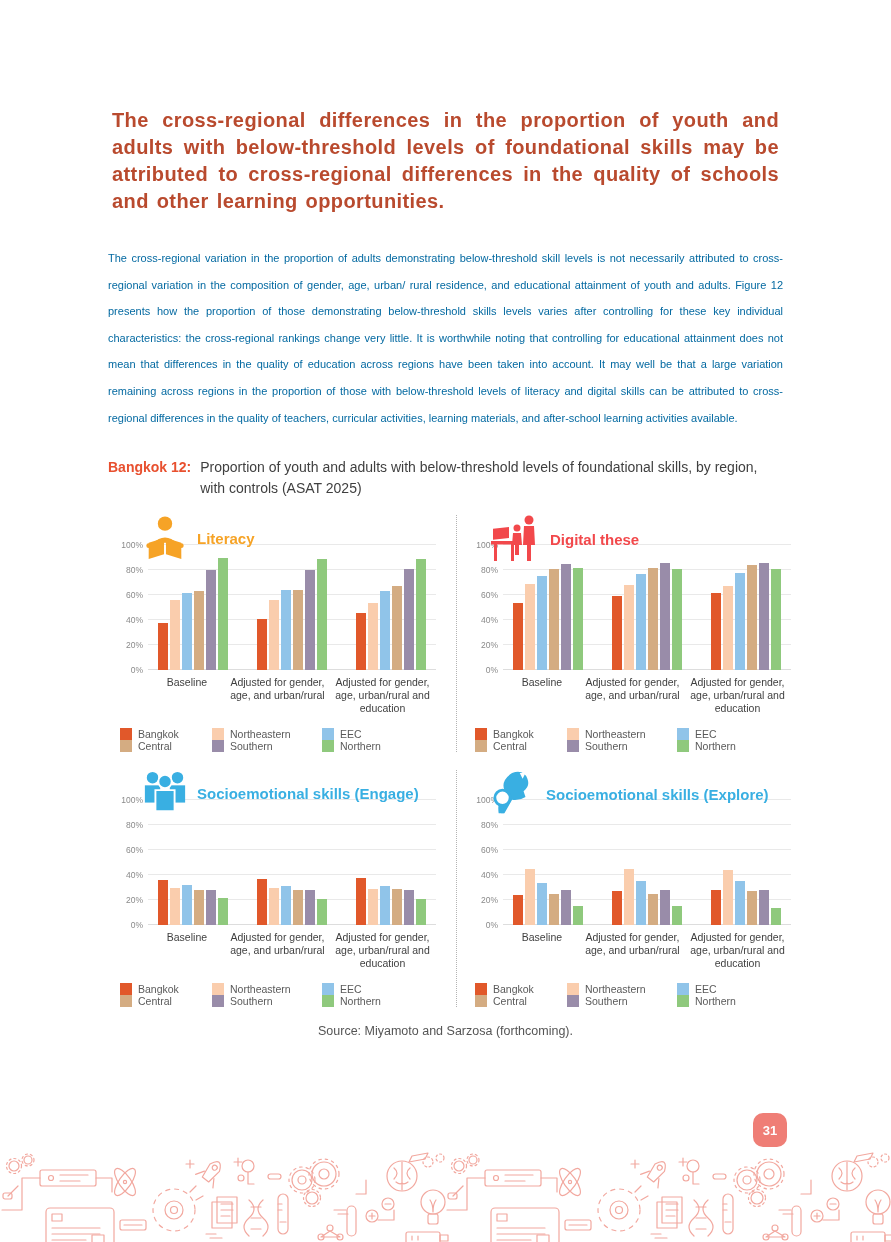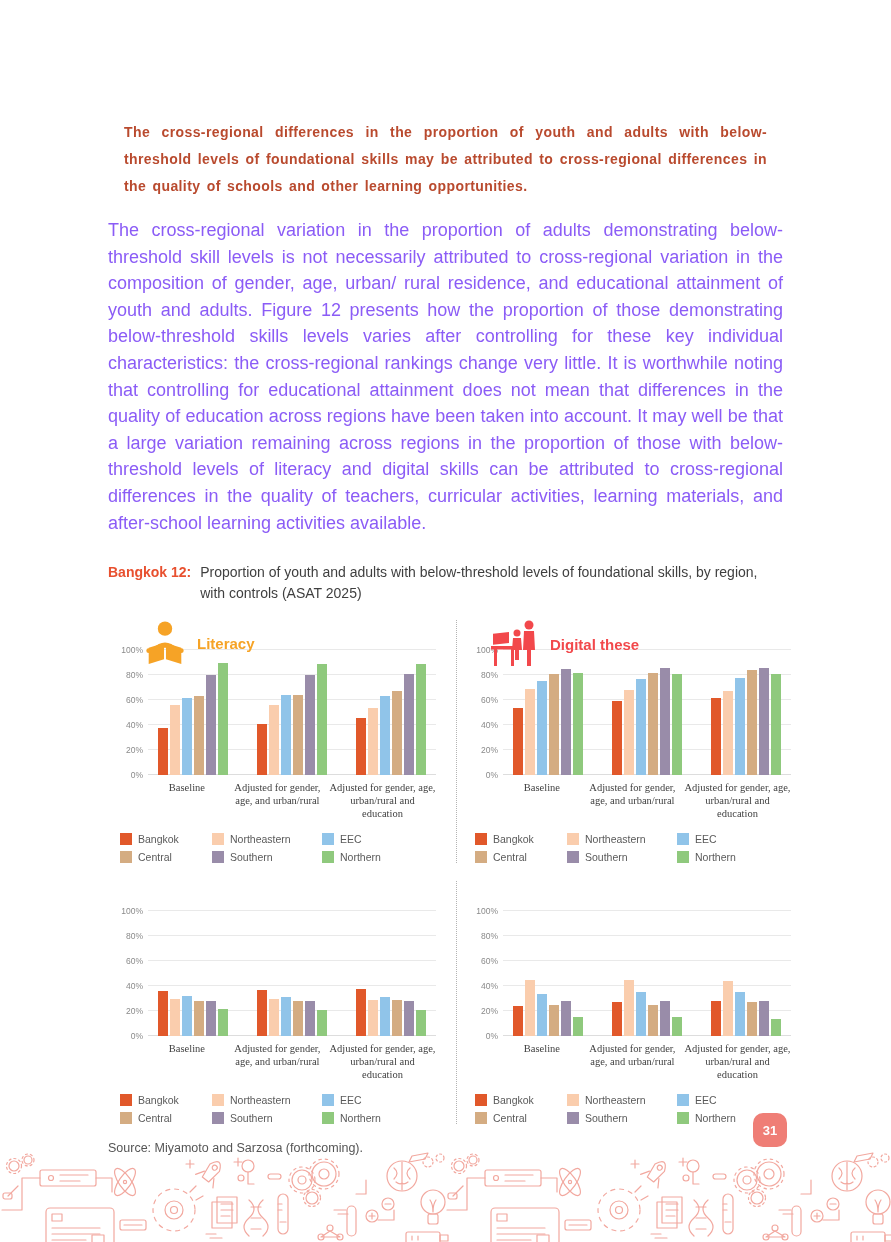--- a/index.html
+++ b/index.html
@@ -2,25 +2,25 @@
 <html><head>
 <meta charset="utf-8">
 <style>
   html,body{margin:0;padding:0;background:#fff;}
   .page{
     position:relative;width:891px;height:1242px;overflow:hidden;background:#ffffff;
     font-family:"Liberation Sans", sans-serif;color:#414141;
   }
   .content{padding:103px 108px 0 108px;}
   .headline{
-    color:#B94A2E;font-weight:bold;font-size:14px;line-height:27px;
-    text-align:justify;letter-spacing:0.4px;word-spacing:2px;margin:16px;
+    color:#B94A2E;font-weight:bold;font-size:20px;line-height:27px;
+    text-align:justify;letter-spacing:0.4px;word-spacing:2px;margin:4px;
   }
   .body-text{
-    margin:17px 0 0 0;font-size:18px;line-height:26.6px;text-align:justify;color:#8b5cf6;
+    margin:30px 0 0 0;font-size:11px;line-height:26.6px;text-align:justify;color:#0369a1;
   }
   .figure-caption{display:flex;margin-top:26px;font-size:14px;line-height:21px;}
   .figure-label{color:#E8502F;font-weight:bold;white-space:nowrap;margin-right:9px;}
   .figure-text{color:#3F3F3F;max-width:565px;}
   
   .charts-grid{
     display:grid;grid-template-columns:348px 327px;column-gap:0;row-gap:18px;margin-top:16px;
   }
   .chart{position:relative;padding-top:0;}
   .chart.right{border-left:1px dotted #B3B3B3;padding-left:6px;}
@@ -41,31 +41,31 @@
   .bars{
     position:absolute;left:0;right:0;bottom:0;top:0;display:flex;
     justify-content:space-between;align-items:flex-end;padding:0 10px;
   }
   .bar-group{display:flex;align-items:flex-end;gap:2px;}
   .bar{width:10px;}
   .x-labels{
     margin-left:40px;width:288px;margin-top:6px;display:flex;justify-content:space-between;
     font-size:10.5px;line-height:13px;color:#3F3F3F;font-weight:500;text-align:center;
   }
-  .x-labels span{display:block;font-family:Liberation Serif, serif;}
+  .x-labels span{display:block;}
   .x-labels span:nth-child(1){width:80px;}
   .x-labels span:nth-child(2){width:106px;}
   .x-labels span:nth-child(3){width:110px;}
   .legend{
-    margin:13px 0 0 12px;display:grid;grid-template-columns:92px 110px 92px;row-gap:6px;
+    margin:13px 0 0 12px;display:grid;grid-template-columns:92px 110px 92px;
   }
   .legend-item{display:flex;align-items:center;gap:6px;font-size:10.5px;color:#5A5A5A;}
   .legend-swatch{width:12px;height:12px;flex:0 0 auto;}
   
-  .source-line{margin-top:17px;font-size:12.5px;color:#555;}
+  .source-line{margin-top:17px;text-align:center;font-size:12.5px;color:#555;}
   .page-badge{
     position:absolute;right:104px;top:1113px;width:34px;height:34px;border-radius:10px;
     background:#EF7E76;color:#fff;font-size:13px;font-weight:bold;
     display:flex;align-items:center;justify-content:center;
   }
   .footer-doodles{position:absolute;left:0;bottom:0;width:891px;height:92px;}
 </style>
 </head>
 <body>
 
@@ -256,20 +256,35 @@
               <span>Southern</span>
             </div>
             <div class="legend-item">
               <span class="legend-swatch" style="background: rgb(143, 201, 125);"></span>
               <span>Northern</span>
             </div>
           </div>
       </section>
 
       <section class="chart">
+        <div class="chart-header">
+          <span class="chart-icon">
+            <svg width="46" height="46" viewBox="0 0 48 48">
+              <g fill="#39AFE2">
+                <circle cx="11" cy="8" r="6"></circle>
+                <path d="M3 16 h16 v18 h-16 Z" rx="4"></path>
+                <circle cx="37" cy="8" r="6"></circle>
+                <path d="M29 16 h16 v18 h-16 Z"></path>
+                <circle cx="24" cy="12" r="7" stroke="#fff" stroke-width="2"></circle>
+                <path d="M14 21 h20 v22 h-20 Z" stroke="#fff" stroke-width="2"></path>
+              </g>
+            </svg>
+          </span>
+          <span class="chart-title" style="color: rgb(57, 175, 226);">Socioemotional skills (Engage)</span>
+        </div>
         <div class="plot-area">
             <div class="gridline zero" style="bottom: 0px;"></div>
             <div class="ytick" style="bottom: 0px;">0%</div>
             <div class="gridline" style="bottom: 25px;"></div>
             <div class="ytick" style="bottom: 25px;">20%</div>
             <div class="gridline" style="bottom: 50px;"></div>
             <div class="ytick" style="bottom: 50px;">40%</div>
             <div class="gridline" style="bottom: 75px;"></div>
             <div class="ytick" style="bottom: 75px;">60%</div>
             <div class="gridline" style="bottom: 100px;"></div>
@@ -330,20 +345,33 @@
               <span>Southern</span>
             </div>
             <div class="legend-item">
               <span class="legend-swatch" style="background: rgb(143, 201, 125);"></span>
               <span>Northern</span>
             </div>
           </div>
       </section>
 
       <section class="chart right">
+        <div class="chart-header">
+          <span class="chart-icon">
+            <svg width="46" height="48" viewBox="0 0 48 48">
+              <g fill="#39AFE2">
+                <path d="M22 2 q12 -4 16 6 q3 8 -4 13 l2 6 q-6 4 -14 3 l-8 14 h-6 q-2 -14 6 -24 q-4 -10 8 -18 Z"></path>
+                <path d="M30 2 l6 0 -3 6 Z" fill="#fff"></path>
+              </g>
+              <circle cx="12" cy="28" r="8" fill="#fff" stroke="#39AFE2" stroke-width="3"></circle>
+              <line x1="12" y1="37" x2="12" y2="44" stroke="#39AFE2" stroke-width="3"></line>
+            </svg>
+          </span>
+          <span class="chart-title" style="color: rgb(57, 175, 226);">Socioemotional skills (Explore)</span>
+        </div>
         <div class="plot-area">
             <div class="gridline zero" style="bottom: 0px;"></div>
             <div class="ytick" style="bottom: 0px;">0%</div>
             <div class="gridline" style="bottom: 25px;"></div>
             <div class="ytick" style="bottom: 25px;">20%</div>
             <div class="gridline" style="bottom: 50px;"></div>
             <div class="ytick" style="bottom: 50px;">40%</div>
             <div class="gridline" style="bottom: 75px;"></div>
             <div class="ytick" style="bottom: 75px;">60%</div>
             <div class="gridline" style="bottom: 100px;"></div>

